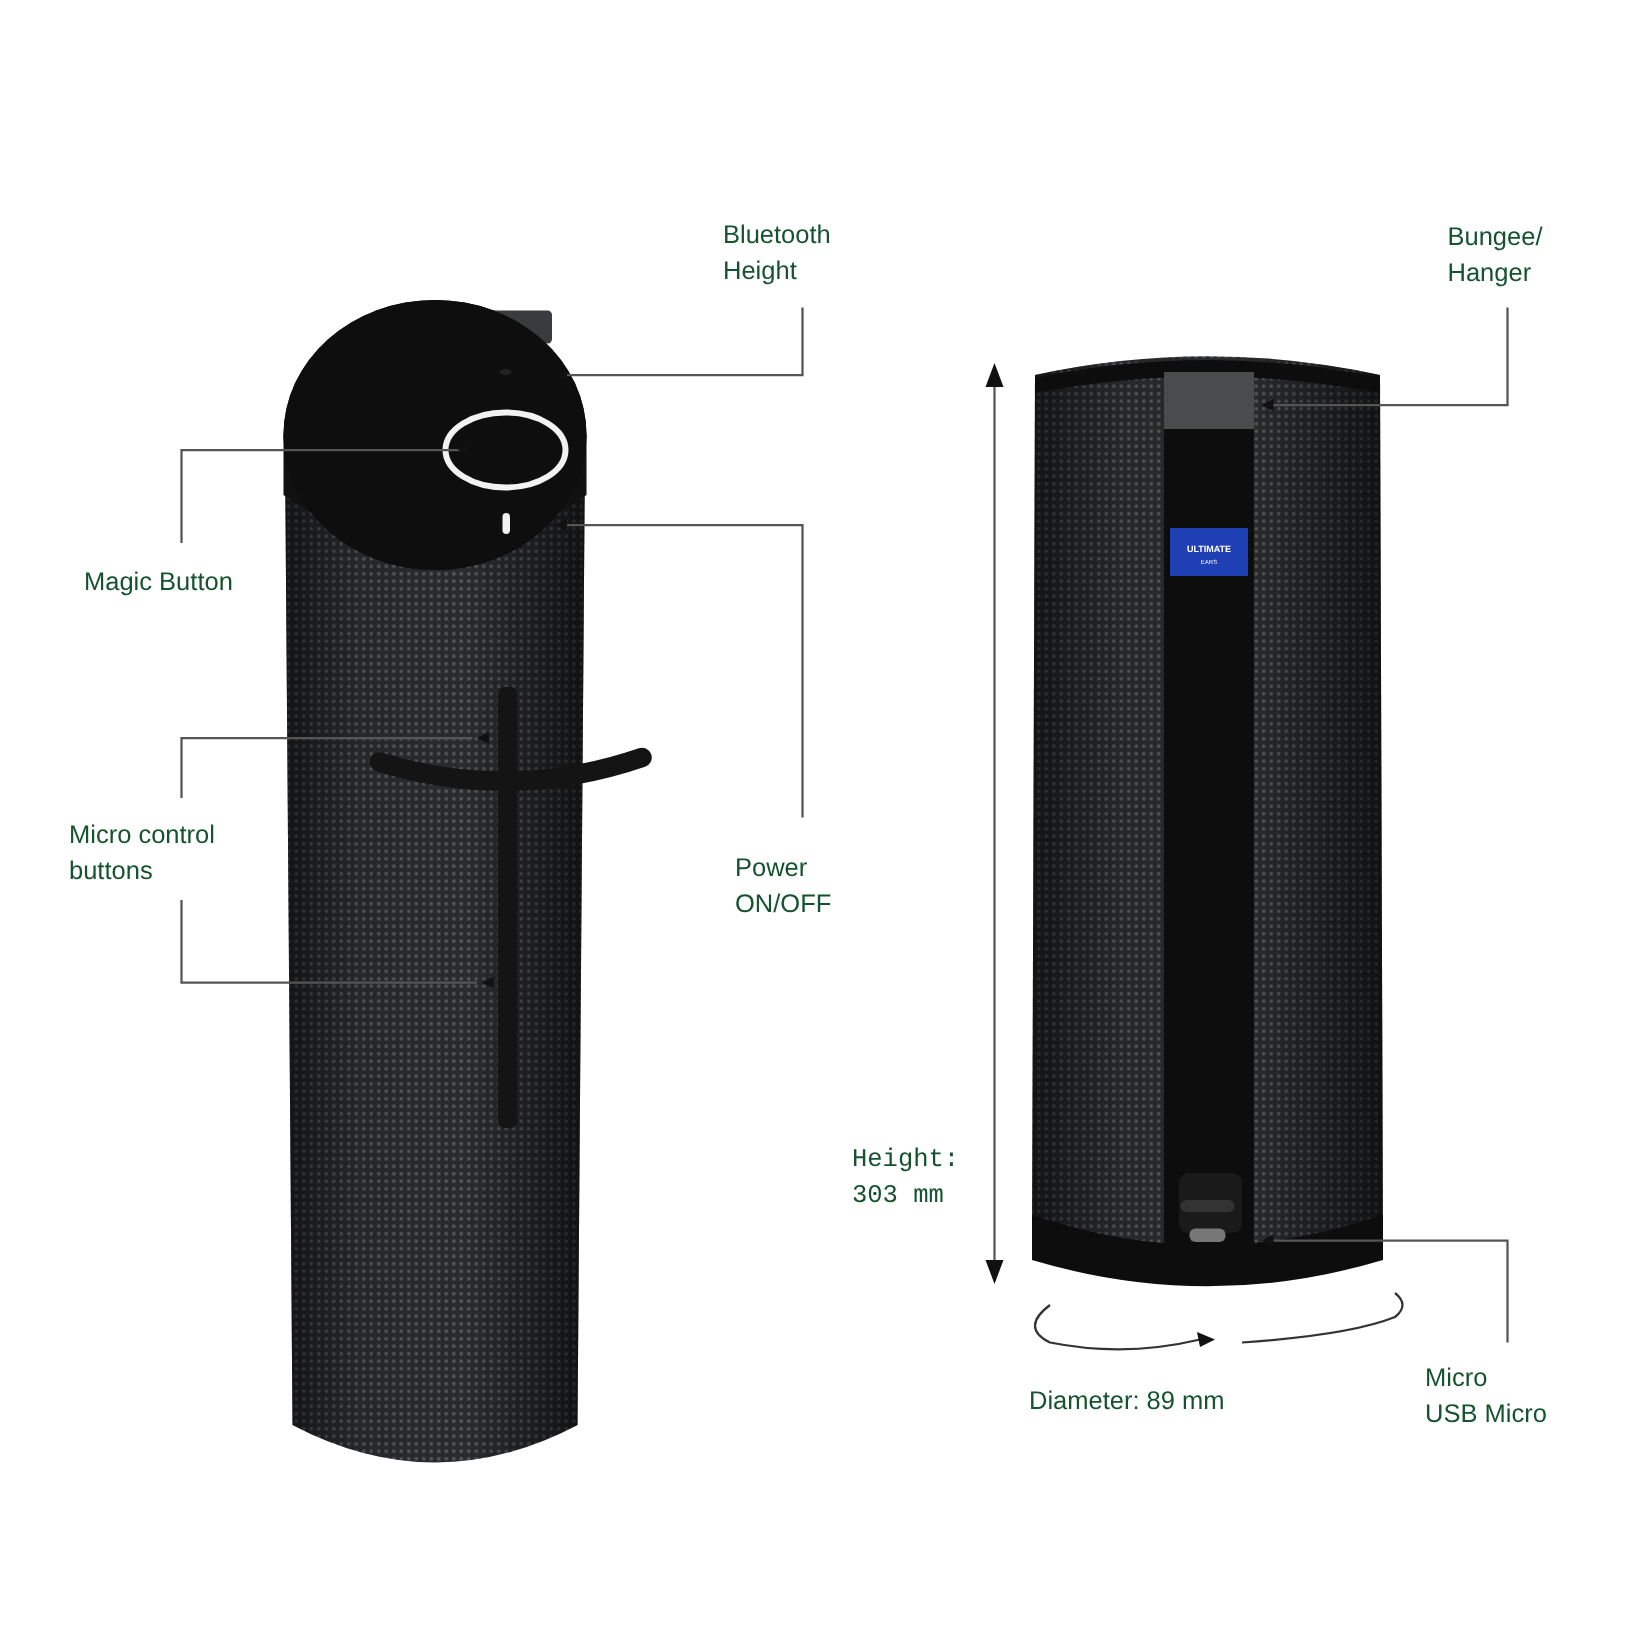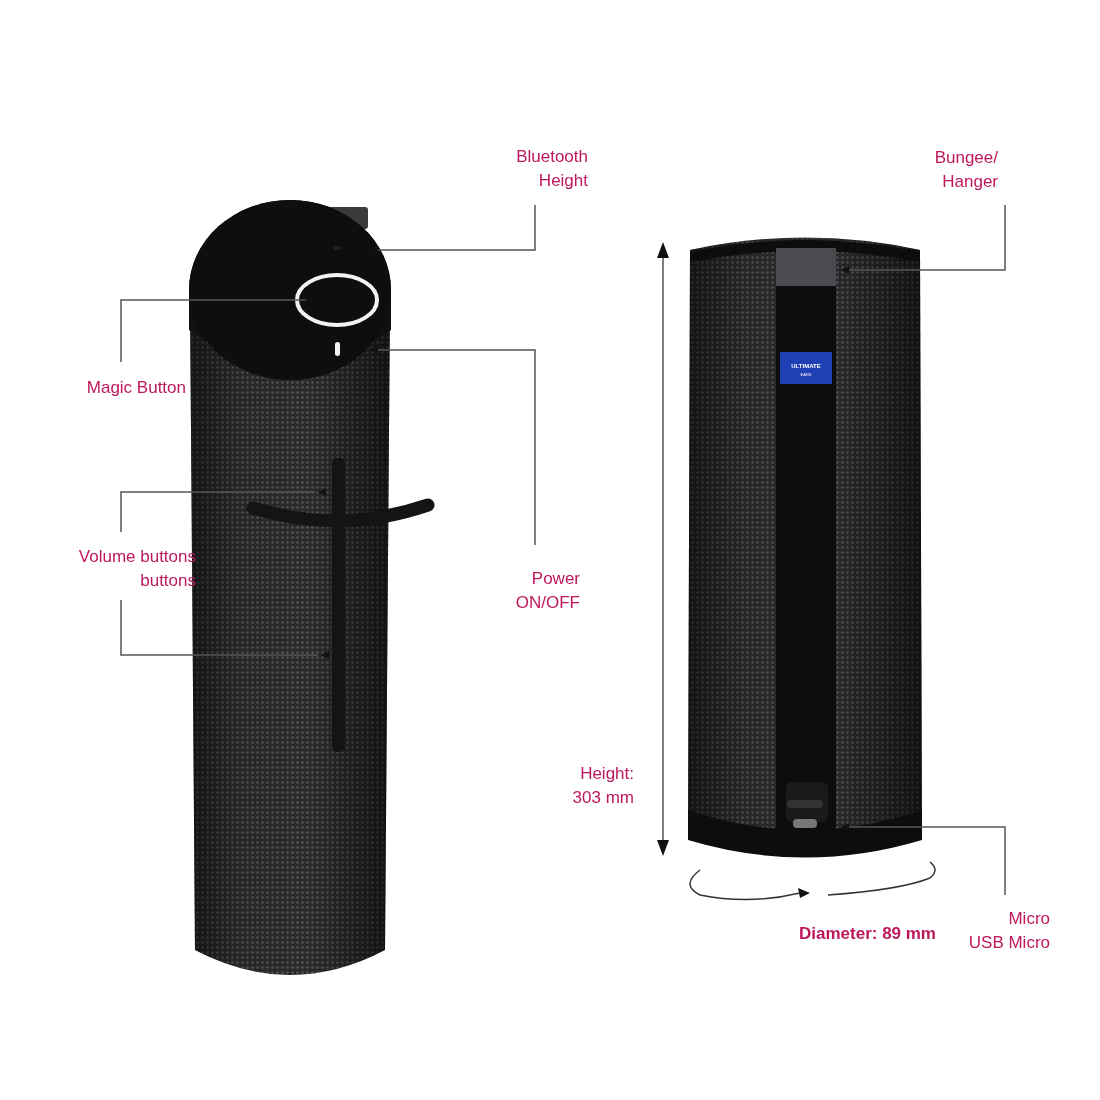--- a/index.html
+++ b/index.html
@@ -1,18 +1,18 @@
 <!DOCTYPE html>
 <html><head>
 <meta charset="utf-8">
 <style>
   html, body { margin: 0; padding: 0; background: #ffffff; }
   body { width: 1100px; height: 1100px; position: relative; overflow: hidden;
          font-family: "Liberation Sans", sans-serif; color: #222; }
-  .lbl { position: absolute; font-size: 17px; line-height: 24px; text-align: right; color: #be185d; white-space: nowrap; }
+  .lbl { position: absolute; font-size: 17px; line-height: 24px; text-align: left; color: #14532d; white-space: nowrap; }
   .lbl span { display: block; }
   svg.art { position: absolute; left: 0; top: 0; }
 </style>
 </head>
 <body>
 
 <svg class="art" width="1100" height="1100" viewBox="0 0 1100 1100">
   <defs>
     <pattern id="mesh" width="5" height="5" patternUnits="userSpaceOnUse">
       <rect width="5" height="5" fill="#2a2b2d"></rect>
@@ -93,34 +93,34 @@
 </svg>
 
 <div class="lbl" style="left:482px; top:145px; width:106px;">
   <span>Bluetooth</span>
   <span>Height</span>
 </div>
 <div class="lbl" style="left:56px; top:376px; width:130px;">
   <span>Magic Button</span>
 </div>
 <div class="lbl" style="left:46px; top:545px; width:150px;">
-  <span>Volume buttons</span>
+  <span>Micro control</span>
   <span>buttons</span>
 </div>
 <div class="lbl" style="left:490px; top:567px; width:90px;">
   <span>Power</span>
   <span>ON/OFF</span>
 </div>
-<div class="lbl" style="left:898px; top:146px; width:100px;">
+<div class="lbl" style="left:965px; top:146px; width:100px;">
   <span>Bungee/</span>
   <span>Hanger</span>
 </div>
 <div class="lbl" style="left:950px; top:907px; width:100px;">
   <span>Micro</span>
   <span>USB Micro</span>
 </div>
-<div class="lbl" style="left:544px; top:762px; width:90px;">
+<div class="lbl" style="left:568px; top:762px; width:90px;font-family:Liberation Mono, monospace;">
   <span>Height:</span>
   <span>303 mm</span>
 </div>
-<div class="lbl" style="left:756px; top:922px; width:180px;font-weight:bold;">
+<div class="lbl" style="left:686px; top:922px; width:180px;">
   <span>Diameter: 89 mm</span>
 </div>
 
 </body></html>

